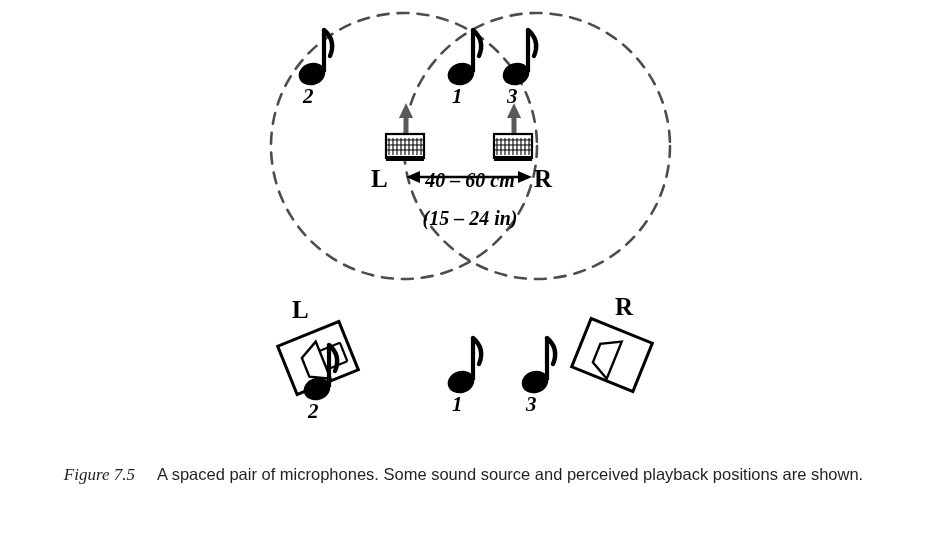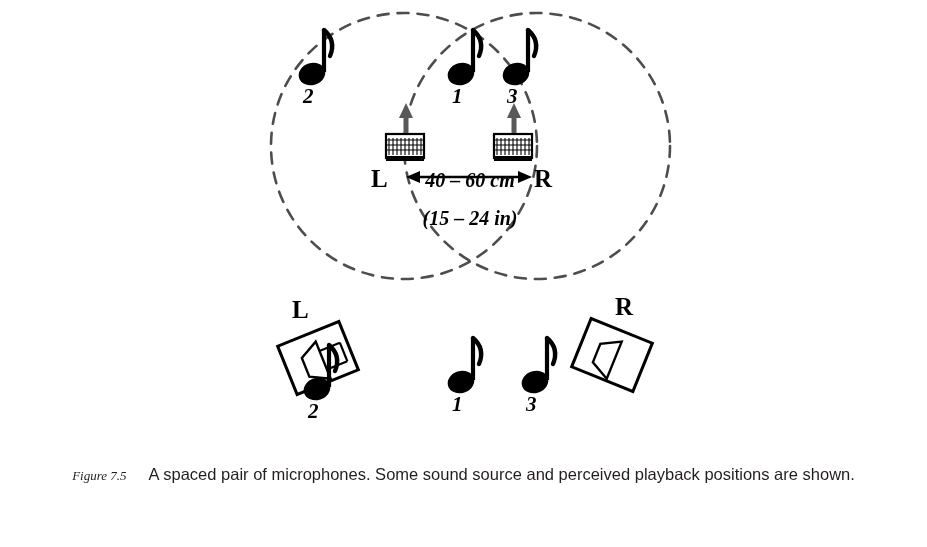--- a/index.html
+++ b/index.html
@@ -63,21 +63,21 @@
     width: 867px;
     text-align: center;
     font-family: "Liberation Sans", sans-serif;
     font-size: 16.5px;
     line-height: 1.5;
     color: #231f20;
   }
   .caption .fig-label {
     font-style: italic;
     font-family: "Liberation Serif", serif;
-    font-size: 13px;
+    font-size: 17px;
   }
   .caption .fig-text {
     font-family: Liberation Sans, sans-serif;
   }
   .caption-inner {
     display: block;
   }
 </style>
 </head>
 <body>

